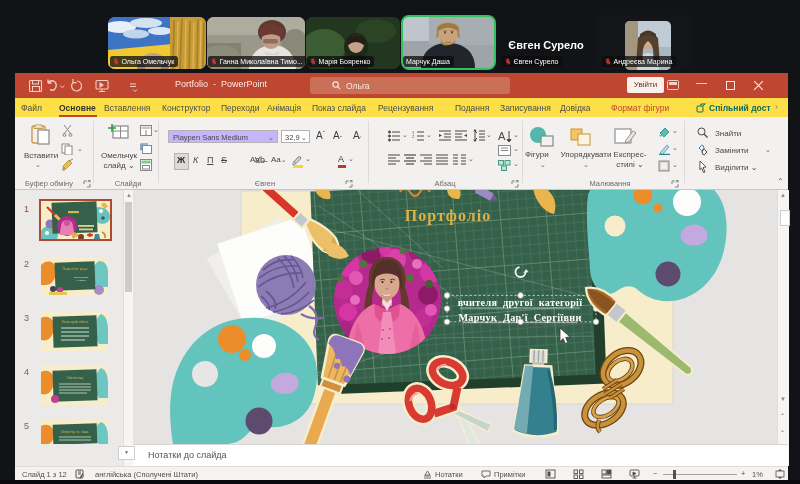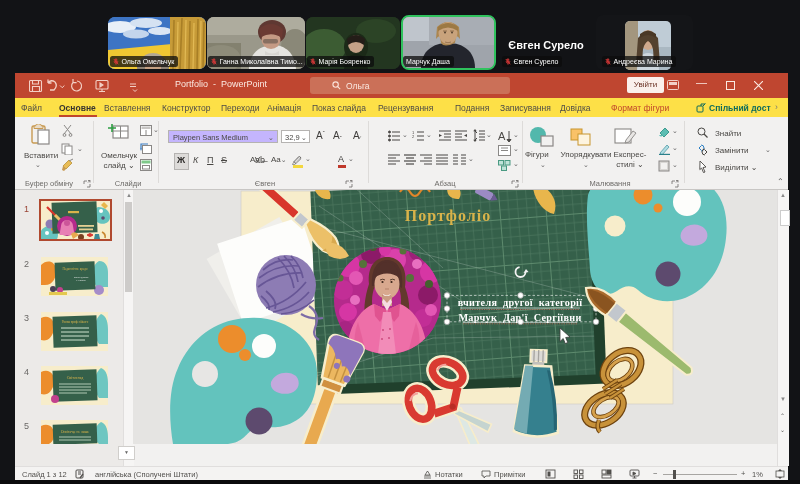--- a/index.html
+++ b/index.html
@@ -803,20 +803,23 @@
   </div>
 
   <div class="abs" style="left:762px;top:117px;width:11px;height:276px;background:#f6f5f4;border-left:1px solid #e0dedd;">
     <div class="abs" style="left:2px;top:2px;color:#888;font-size:6px;">▲</div>
     <div class="abs" style="left:1.5px;top:20px;width:8px;height:14px;background:#fff;border:1px solid #ccc;"></div>
     <div class="abs" style="left:2px;top:206px;color:#888;font-size:6px;">▼</div>
     <div class="abs" style="left:2px;top:222px;color:#555;font-size:6px;">⌃</div>
     <div class="abs" style="left:2px;top:236px;color:#555;font-size:6px;">⌄</div>
   </div>
 
+  <div class="abs" style="left:118px;top:371px;width:655px;height:22px;background:#ffffff;border-top:1px solid #d8d6d4;">
+    <div class="abs" style="left:15px;top:5px;font-size:9px;color:#55524e;">Нотатки до слайда</div>
+  </div>
   <div class="abs" style="left:103px;top:373px;width:15px;height:12px;background:#fff;border:1px solid #d0cecb;font-size:5px;color:#666;text-align:center;line-height:11px;">▼</div>
 
   <div class="abs" style="left:0;top:393px;width:773px;height:14px;background:#f4f3f2;border-top:1px solid #e0dedd;font-size:7.5px;color:#514f4c;">
     <span class="abs" style="left:7px;top:3px;">Слайд 1 з 12</span>
     <svg class="abs" style="left:60px;top:2px;" width="10" height="10" viewBox="0 0 10 10">
         <rect x="1" y="1" width="7" height="8" rx="1" stroke="#514f4c" fill="none"></rect>
         <path d="M3 3 h3 M3 5 h3" stroke="#514f4c"></path>
         <path d="M5 9 l3 -4" stroke="#514f4c" stroke-width="1.3"></path>
       </svg>
     <span class="abs" style="left:80px;top:3px;">англійська (Сполучені Штати)</span>

